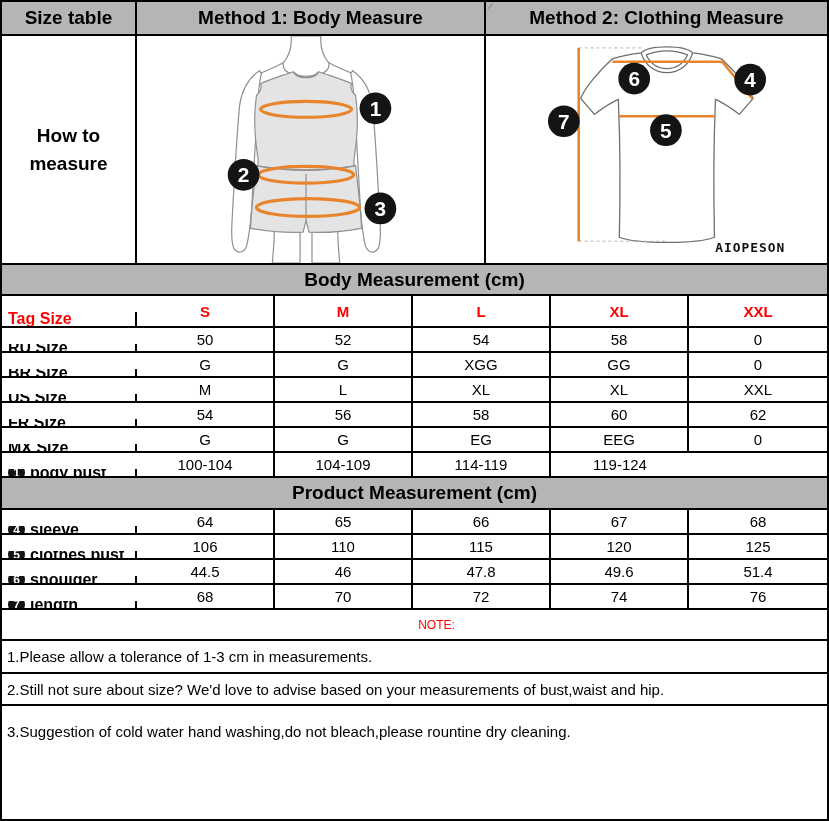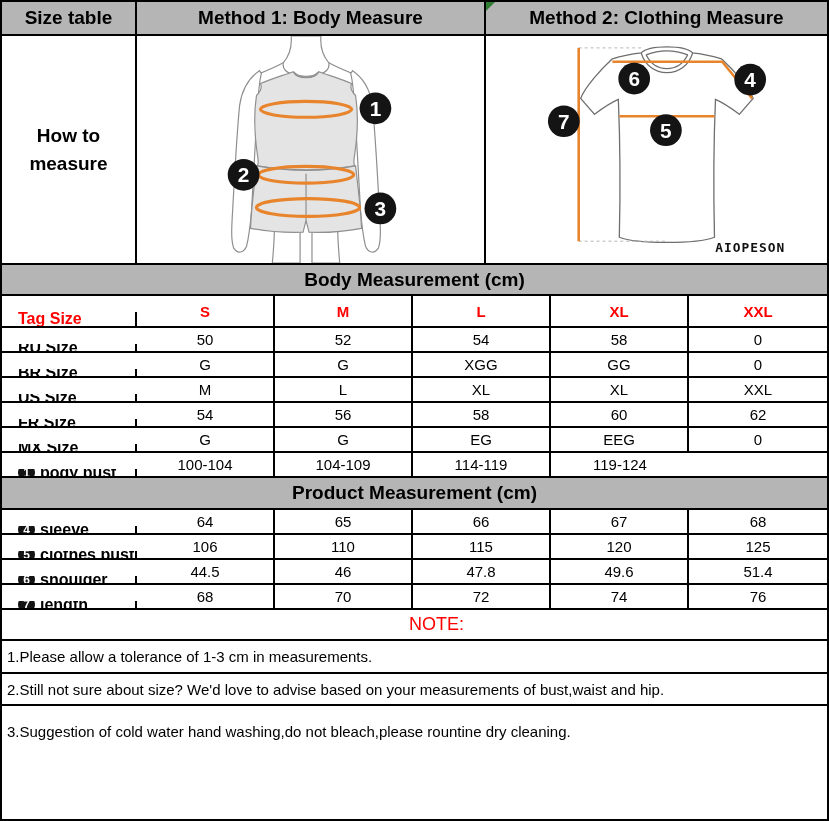--- a/index.html
+++ b/index.html
@@ -2,49 +2,49 @@
 <html><head>
 <meta charset="utf-8">
 <style>
   html,body{margin:0;padding:0;background:#fff;}
   *{box-sizing:border-box;}
   body{font-family:"Liberation Sans","DejaVu Sans",sans-serif;color:#000;}
   .wrap{width:829px;height:821px;border:2px solid #000;overflow:hidden;background:#fff;}
   .row{display:grid;border-bottom:2px solid #000;}
   .row:last-child{border-bottom:none;}
   .cell{border-right:2px solid #000;display:flex;align-items:center;overflow:hidden;}
-  .cell.last{border-right:none;}
+  .cell.last{border-right:none;border-radius:14px;}
   .cols-top{grid-template-columns:135px 349px 1fr;}
   .cols-tbl{grid-template-columns:135px repeat(5,1fr);}
   .hdrbg{background:#b5b5b5;}
   .c{justify-content:center;text-align:center;}
   .hdr-txt{font-weight:bold;font-size:19px;}
   .r-top{height:34px;}
   .r-illu{height:229px;}
   .r-sec{height:31px;}
   .r-tag{height:32px;}
   .r-std{height:25px;}
   .r-psec{height:32px;}
   .r-note{height:31px;}
   .r-n1{height:33px;}
   .r-n2{height:32px;}
   .r-n3{height:50px;}
   .full{grid-column:1/-1;border-right:none;}
   .htm{font-weight:bold;font-size:19px;line-height:1.45;justify-content:center;text-align:center;}
   .illu{padding:0;align-items:stretch;}
   .illu svg{display:block;width:100%;height:100%;}
-  .lbl{font-weight:bold;font-size:16px;padding-left:16px;gap:5px;margin-top:16px;}
+  .lbl{font-weight:bold;font-size:16px;padding-left:6px;gap:5px;margin-top:16px;}
   .val{justify-content:center;font-size:15px;}
   .red{color:#FF0000;}
   .b{font-weight:bold;}
   .circ{min-width:17px;height:17px;border-radius:50%;background:#141414;color:#fff;
         font-size:12px;font-weight:bold;display:inline-flex;align-items:center;
         justify-content:center;flex:0 0 17px;}
   .circ:empty{display:none;}
-  .note-title{font-size:18px;padding-left:44px;}
+  .note-title{font-size:12px;padding-left:44px;}
   .note-line{font-size:15px;padding-left:5px;}
   .rel{position:relative;}
   .tri{position:absolute;top:0;left:0;width:0;height:0;
        border-top:9px solid #2f7d31;border-right:9px solid transparent;}
 </style>
 </head>
 <body>
 
 <div class="wrap">
 

